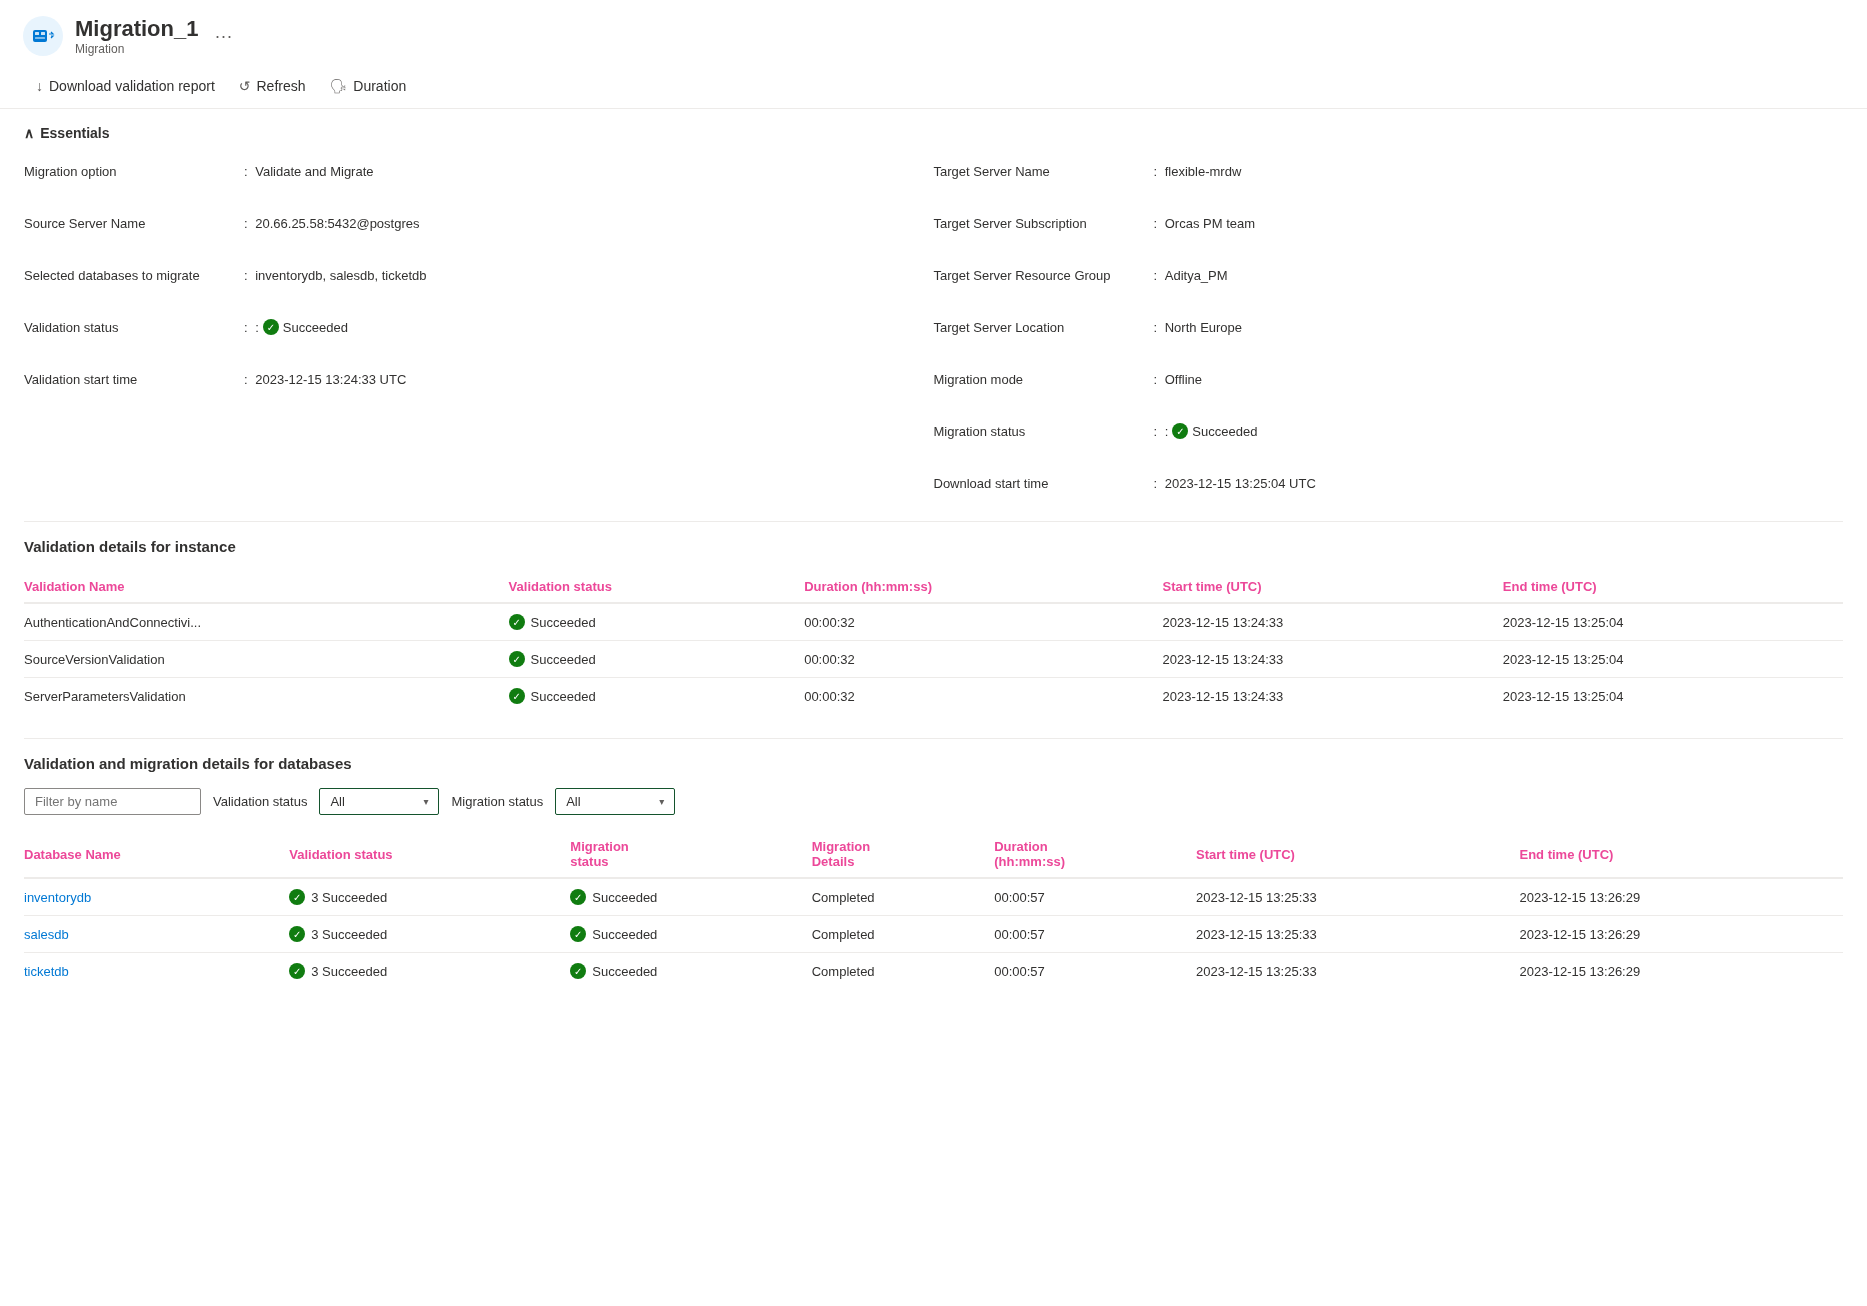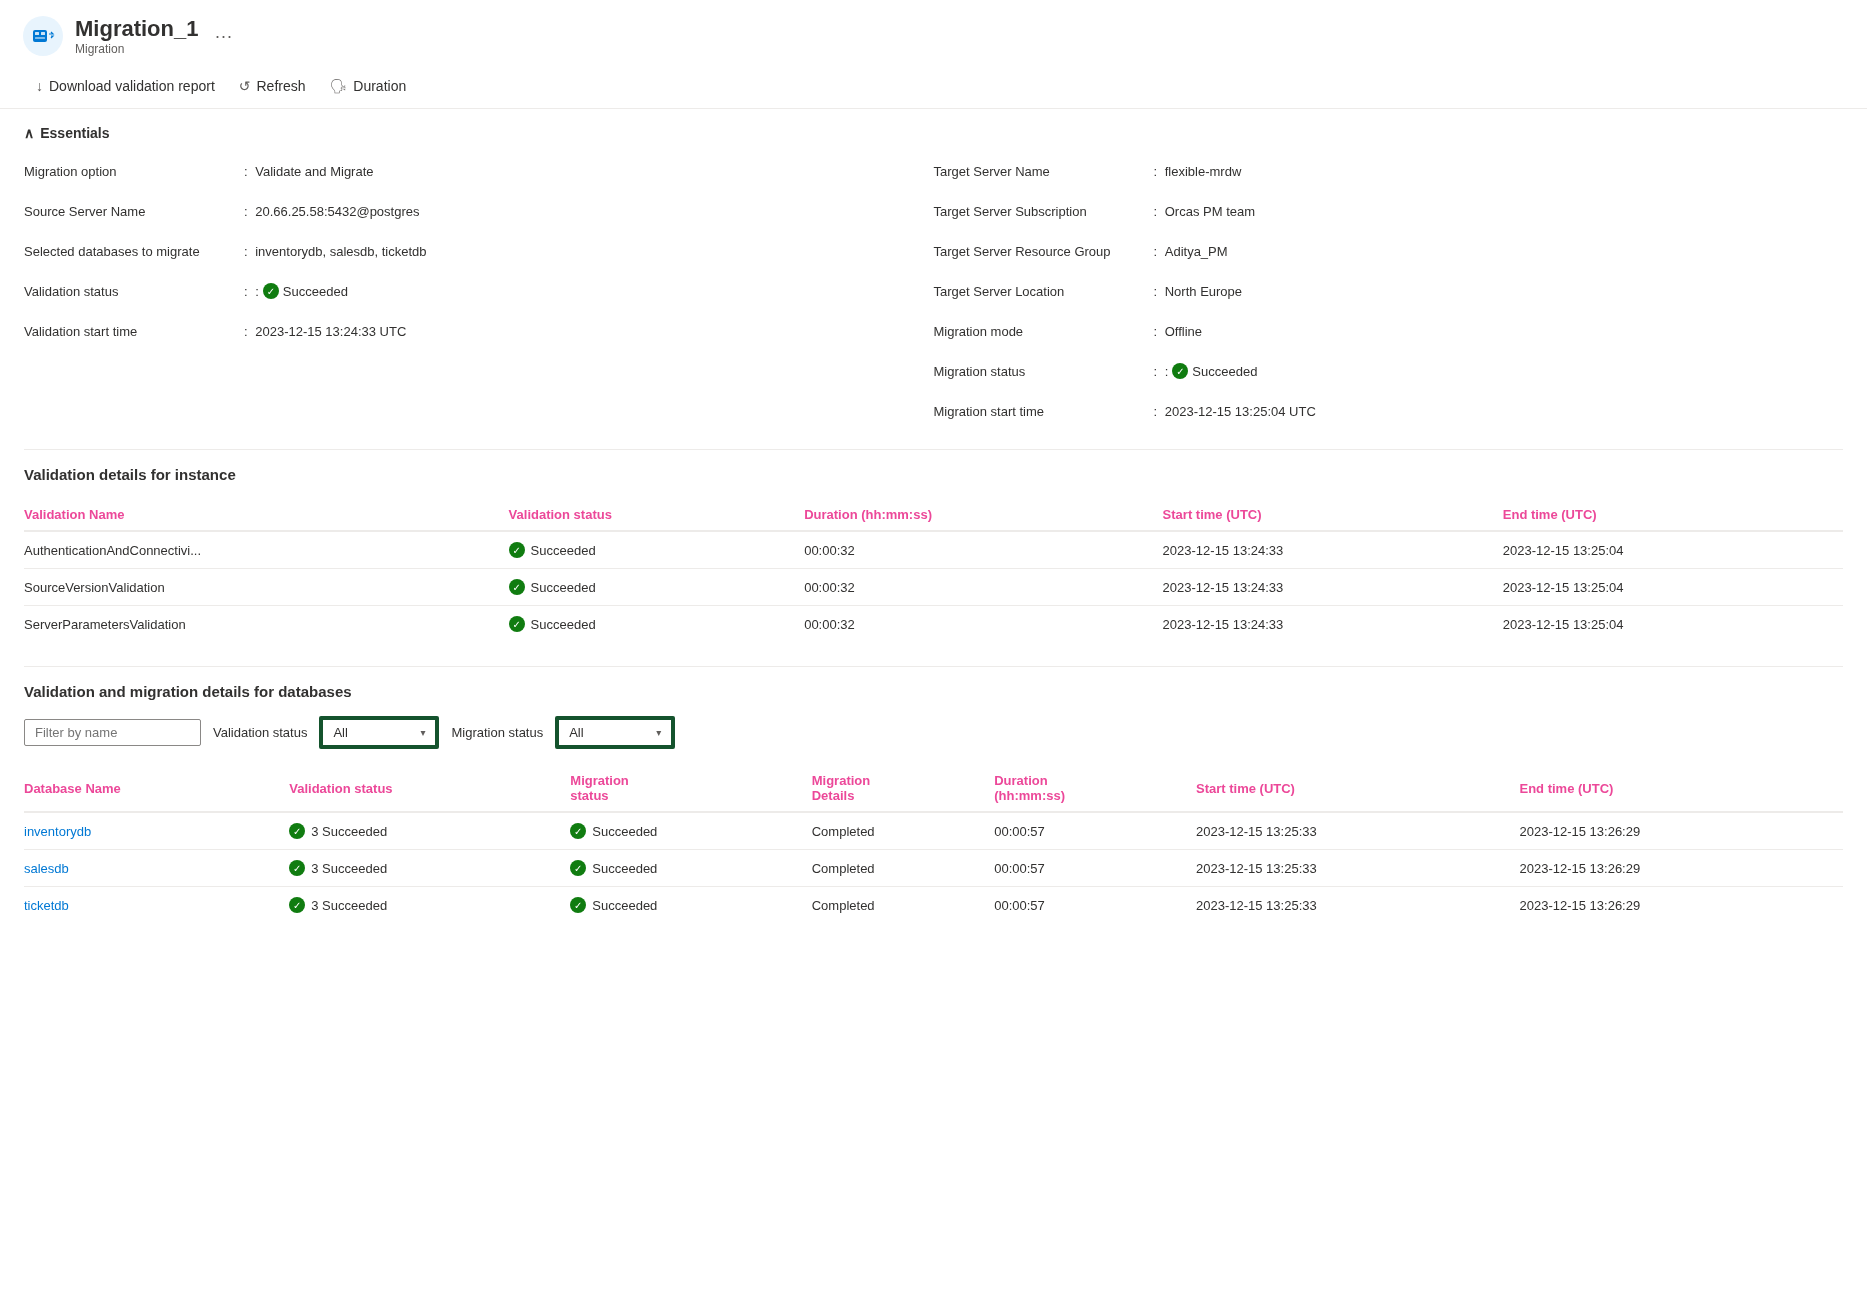--- a/index.html
+++ b/index.html
@@ -85,21 +85,21 @@
     }
     .essentials-grid {
       display: grid;
       grid-template-columns: 1fr 1fr;
       gap: 0;
       margin-bottom: 24px;
     }
     .essentials-col {
       display: flex;
       flex-direction: column;
-      gap: 12px;
+      gap: 24px;
     }
     .essentials-row {
       display: flex;
       align-items: center;
       min-height: 28px;
     }
     .essentials-label {
       color: #323130;
       min-width: 220px;
       font-size: 13px;
@@ -190,21 +190,21 @@
       border-radius: 2px;
       outline: none;
     }
     .filter-label {
       font-size: 13px;
       color: #323130;
     }
     .filter-select {
       display: flex;
       align-items: center;
-      border: 4px solid #14532d;
+      border: 1px solid #14532d;
       padding: 5px 10px;
       font-size: 13px;
       color: #323130;
       min-width: 120px;
       border-radius: 2px;
       background: #fff;
       cursor: pointer;
       gap: 8px;
     }
     .filter-select-text {
@@ -319,21 +319,21 @@
       </div>
       <div class="essentials-row">
         <span class="essentials-label">Migration status</span>
         <span class="essentials-value" style="display:flex;align-items:center;gap:4px;">
           <span>: </span>
             <span class="success-icon">✓</span>
             <span>Succeeded</span>
         </span>
       </div>
       <div class="essentials-row">
-        <span class="essentials-label">Migration start time</span>
+        <span class="essentials-label">Download start time</span>
         <span class="essentials-value">2023-12-15 13:25:04 UTC</span>
       </div>
     </div>
   </div>
 
   <hr class="divider">
 
   <div class="section-title">Validation details for instance</div>
 
   <table class="data-table">

